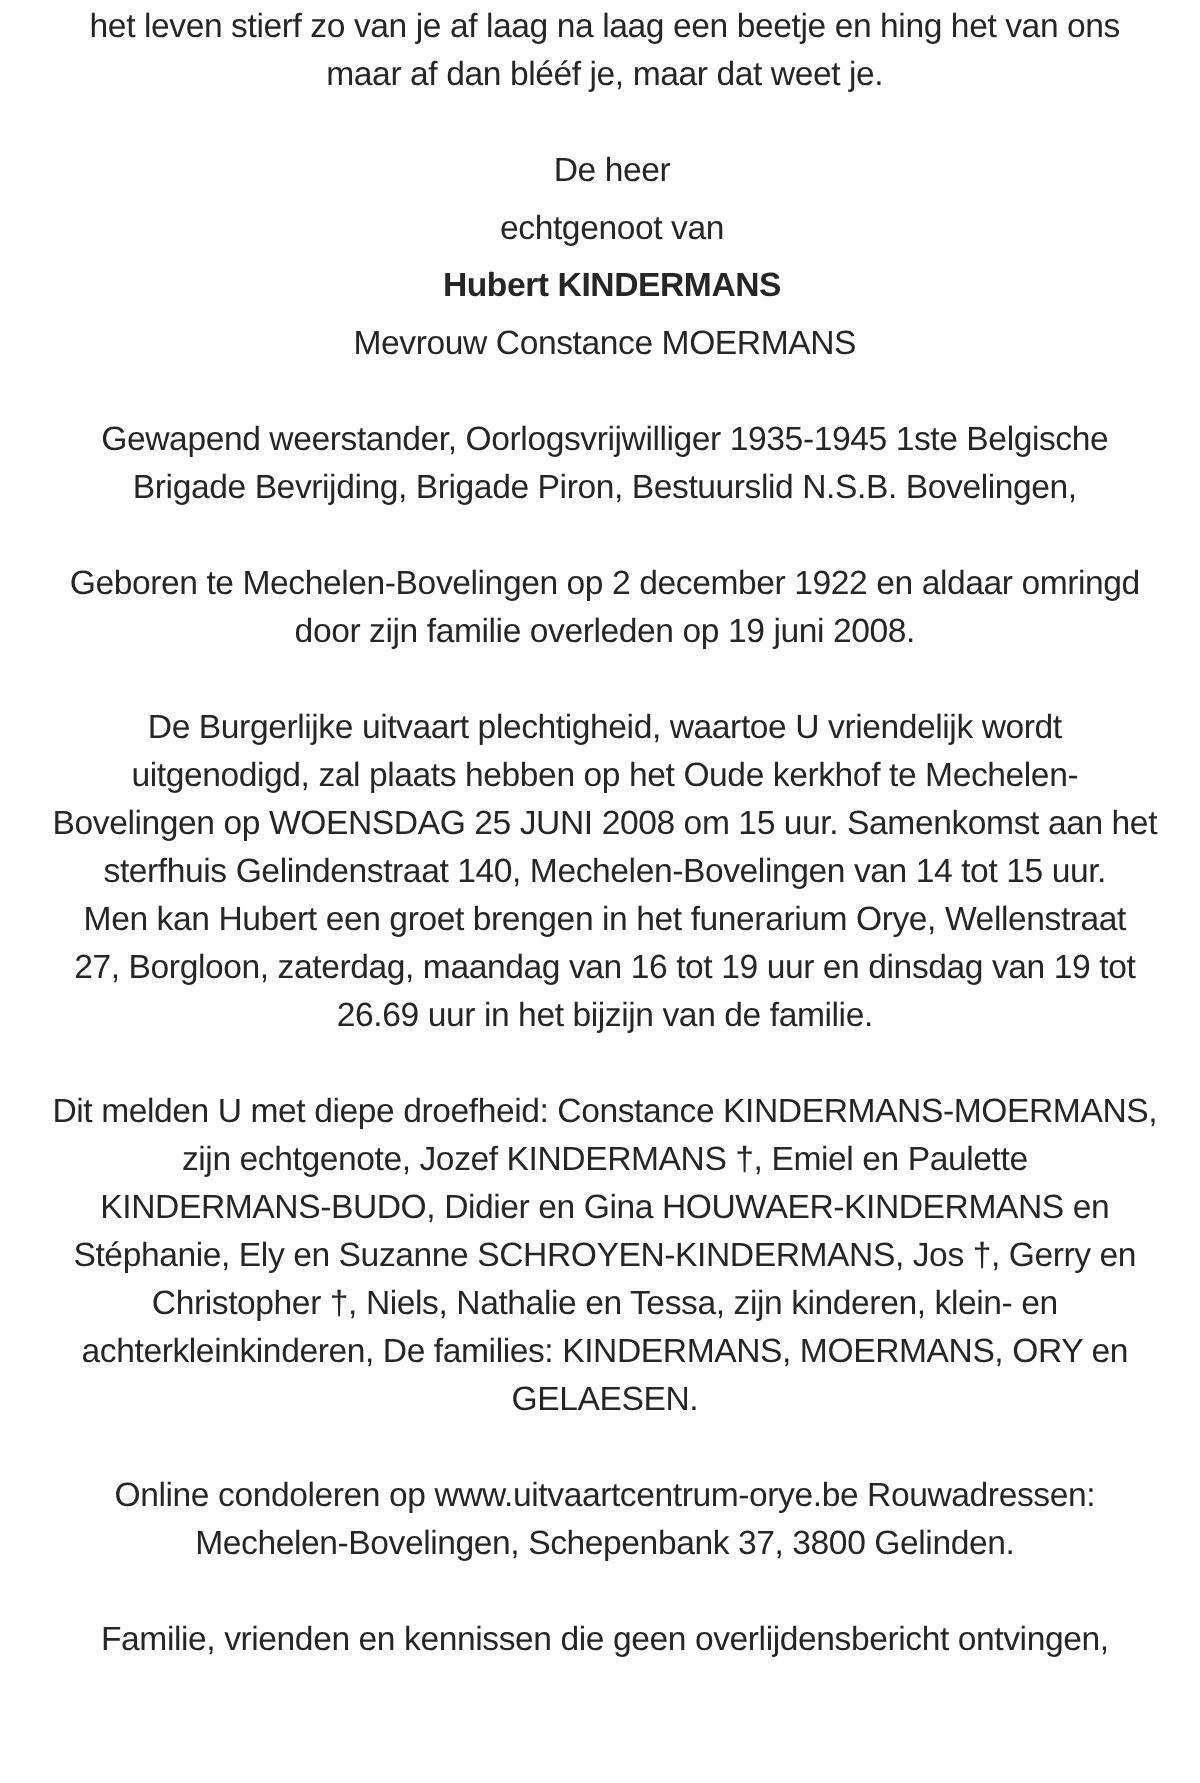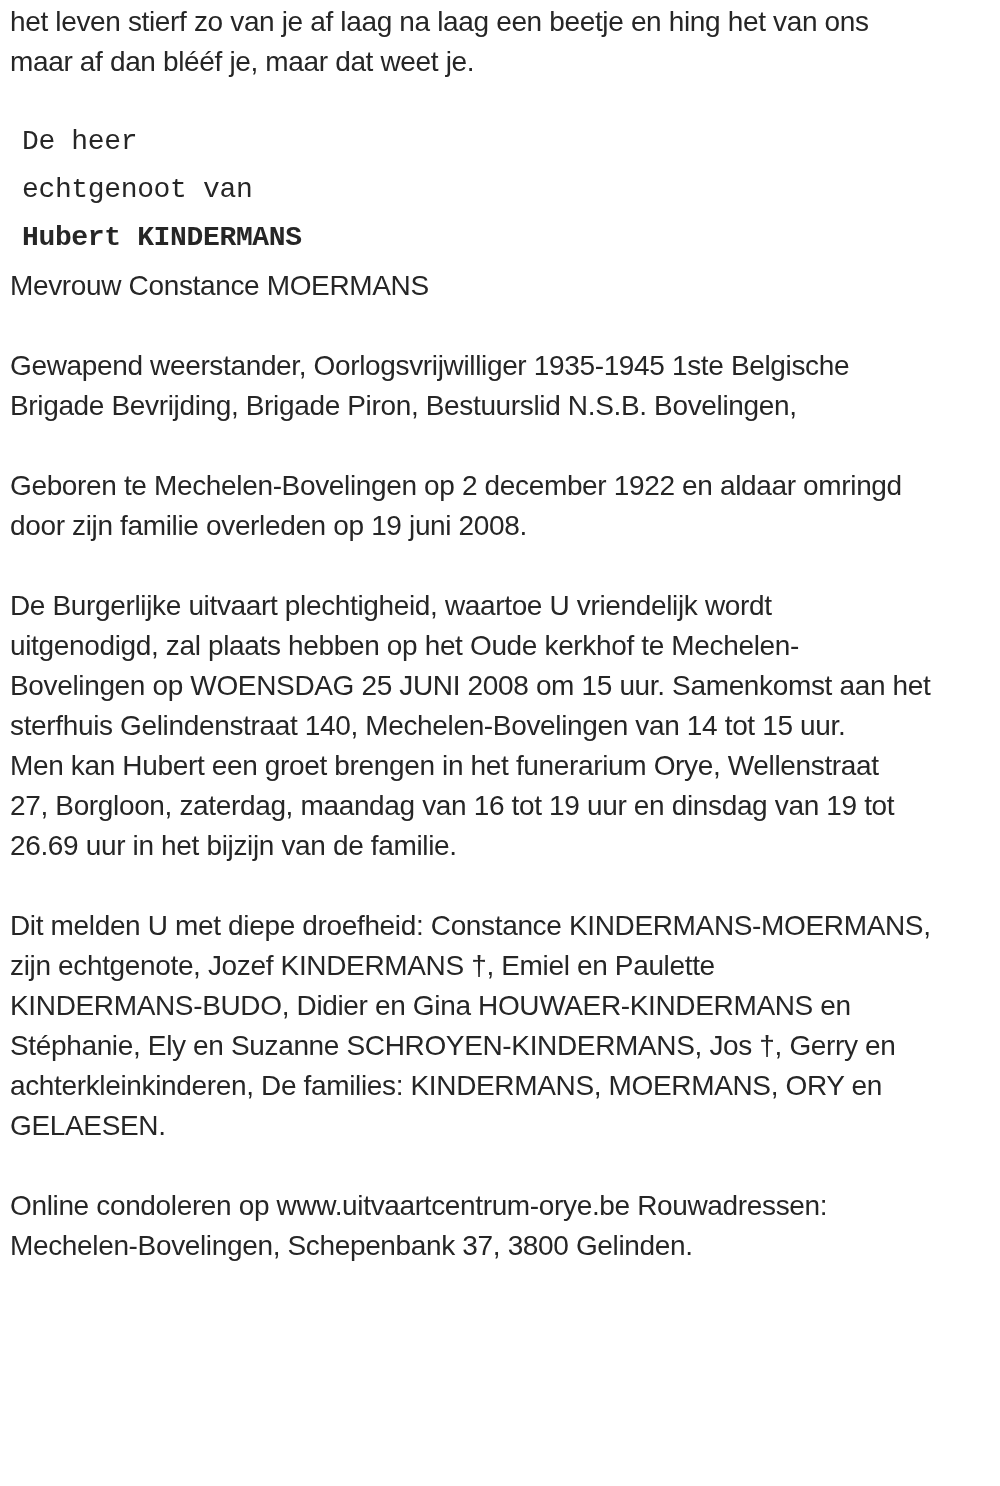--- a/index.html
+++ b/index.html
@@ -16,28 +16,27 @@
   .doc {
     box-sizing: border-box;
     width: 1000px;
     height: 1486px;
     padding: 2px 2px 0 10px;
     font-family: "Liberation Sans", "DejaVu Sans", sans-serif;
     font-size: 28px;
     line-height: 40px;
     letter-spacing: -0.35px;
     color: #262626;
-    text-align: left;
+    text-align: center;
   }
   .para {
     margin: 0 0 40px 0;
   }
   .para.tight {
     margin: 0 0 8px 12px;
-    font-family: Liberation Mono, monospace;
   }
   .line {
     white-space: pre;
   }
   .bold {
     font-weight: bold;
   }
 </style>
 </head>
 <body>
@@ -83,25 +82,27 @@
     <div class="line">Men kan Hubert een groet brengen in het funerarium Orye, Wellenstraat</div>
     <div class="line">27, Borgloon, zaterdag, maandag van 16 tot 19 uur en dinsdag van 19 tot</div>
     <div class="line">26.69 uur in het bijzijn van de familie.</div>
   </div>
 
   <div class="para">
     <div class="line">Dit melden U met diepe droefheid: Constance KINDERMANS-MOERMANS,</div>
     <div class="line">zijn echtgenote, Jozef KINDERMANS †, Emiel en Paulette</div>
     <div class="line">KINDERMANS-BUDO, Didier en Gina HOUWAER-KINDERMANS en</div>
     <div class="line">Stéphanie, Ely en Suzanne SCHROYEN-KINDERMANS, Jos †, Gerry en</div>
+    <div class="line">Christopher †, Niels, Nathalie en Tessa, zijn kinderen, klein- en</div>
     <div class="line">achterkleinkinderen, De families: KINDERMANS, MOERMANS, ORY en</div>
     <div class="line">GELAESEN.</div>
   </div>
 
   <div class="para">
     <div class="line">Online condoleren op www.uitvaartcentrum-orye.be Rouwadressen:</div>
     <div class="line">Mechelen-Bovelingen, Schepenbank 37, 3800 Gelinden.</div>
   </div>
 
   <div class="para">
+    <div class="line">Familie, vrienden en kennissen die geen overlijdensbericht ontvingen,</div>
   </div>
 
 </div>
 
 </body></html>

